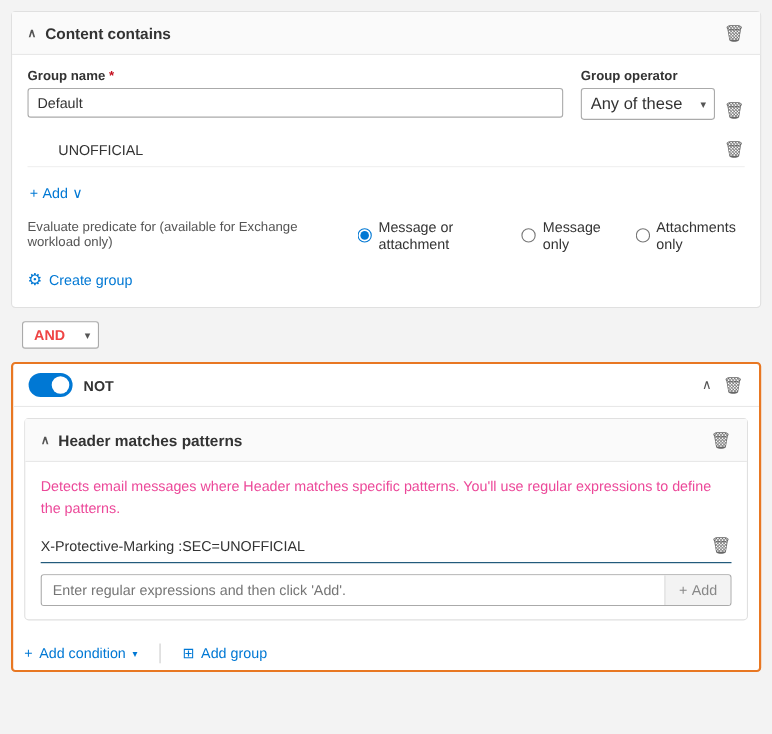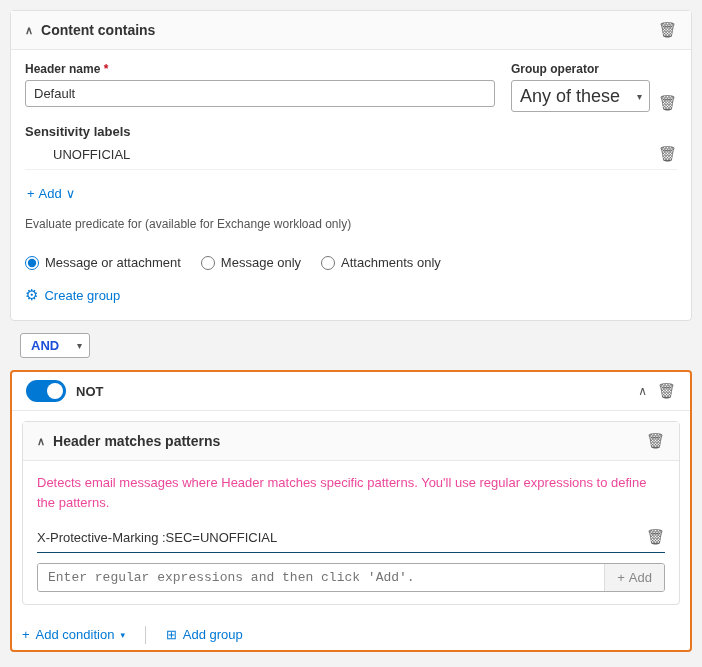--- a/index.html
+++ b/index.html
@@ -105,21 +105,21 @@
       font-weight: 600;
       margin-bottom: 4px;
       color: #333;
       white-space: nowrap;
     }
 
     .select-dropdown {
       border: 1px solid #aaa;
       border-radius: 3px;
       padding: 5px 28px 5px 8px;
-      font-size: 18px;
+      font-size: 15px;
       color: #333;
       appearance: none;
       background: #fff;
       cursor: pointer;
       outline: none;
       min-width: 110px;
     }
 
     .select-arrow {
       position: absolute;
@@ -160,21 +160,21 @@
       border: none;
       color: #0078d4;
       font-size: 13px;
       cursor: pointer;
       font-family: inherit;
     }
 
     
     .evaluate-section {
       display: flex;
-      flex-direction: column;
+      flex-direction: row;
       gap: 24px;
     }
 
     .evaluate-label {
       font-size: 12px;
       color: #555;
     }
 
     .radio-group {
       display: flex;
@@ -214,21 +214,21 @@
     .and-operator-row {
       padding: 4px 0 4px 10px;
     }
 
     .and-dropdown {
       border: 1px solid #aaa;
       border-radius: 3px;
       padding: 4px 24px 4px 10px;
       font-size: 13px;
       font-weight: 600;
-      color: #1d4ed8;
+      color: #ef4444;
       appearance: none;
       background: #fff;
       cursor: pointer;
       outline: none;
       min-width: 70px;
       position: relative;
     }
 
     .and-select-wrapper {
       position: relative;
@@ -356,21 +356,21 @@
       overflow: hidden;
     }
 
     .input-add-row input {
       flex: 1;
       border: none;
       padding: 6px 10px;
       font-size: 13px;
       color: #999;
       outline: none;
-      font-family: Liberation Mono, monospace;
+      font-family: Liberation Sans, sans-serif;
     }
 
     .add-btn-right {
       display: flex;
       align-items: center;
       gap: 4px;
       padding: 6px 12px;
       background: #f3f3f3;
       border: none;
       border-left: 1px solid #ddd;
@@ -420,42 +420,41 @@
         <span>Content contains</span>
       </div>
       <span class="trash-icon">🗑</span>
     </div>
 
     <div class="card-body">
 
       <div class="group-name-row">
         <div class="group-name-left">
           <div class="field-label">
-            <span>Header name</span>
+            <span>Group name</span>
             <span class="required-star"> *</span>
           </div>
           <input class="text-input" type="text" value="Default" style="">
         </div>
         <div class="group-name-right">
           <div>
             <div class="operator-label">Group operator</div>
             <div class="and-select-wrapper">
               <select class="select-dropdown">
                 <option>Any of these</option>
                 <option>All of these</option>
               </select>
               <span class="select-arrow">▾</span>
             </div>
           </div>
           <span class="trash-icon" style="margin-top:18px;">🗑</span>
         </div>
       </div>
 
       <div>
-        <div class="section-title">Sensitivity labels</div>
         <div class="label-row">
           <span class="label-text">UNOFFICIAL</span>
           <span class="trash-icon">🗑</span>
         </div>
       </div>
 
       <div>
         <button class="add-btn">
           <span>+</span>
           <span>Add</span>

